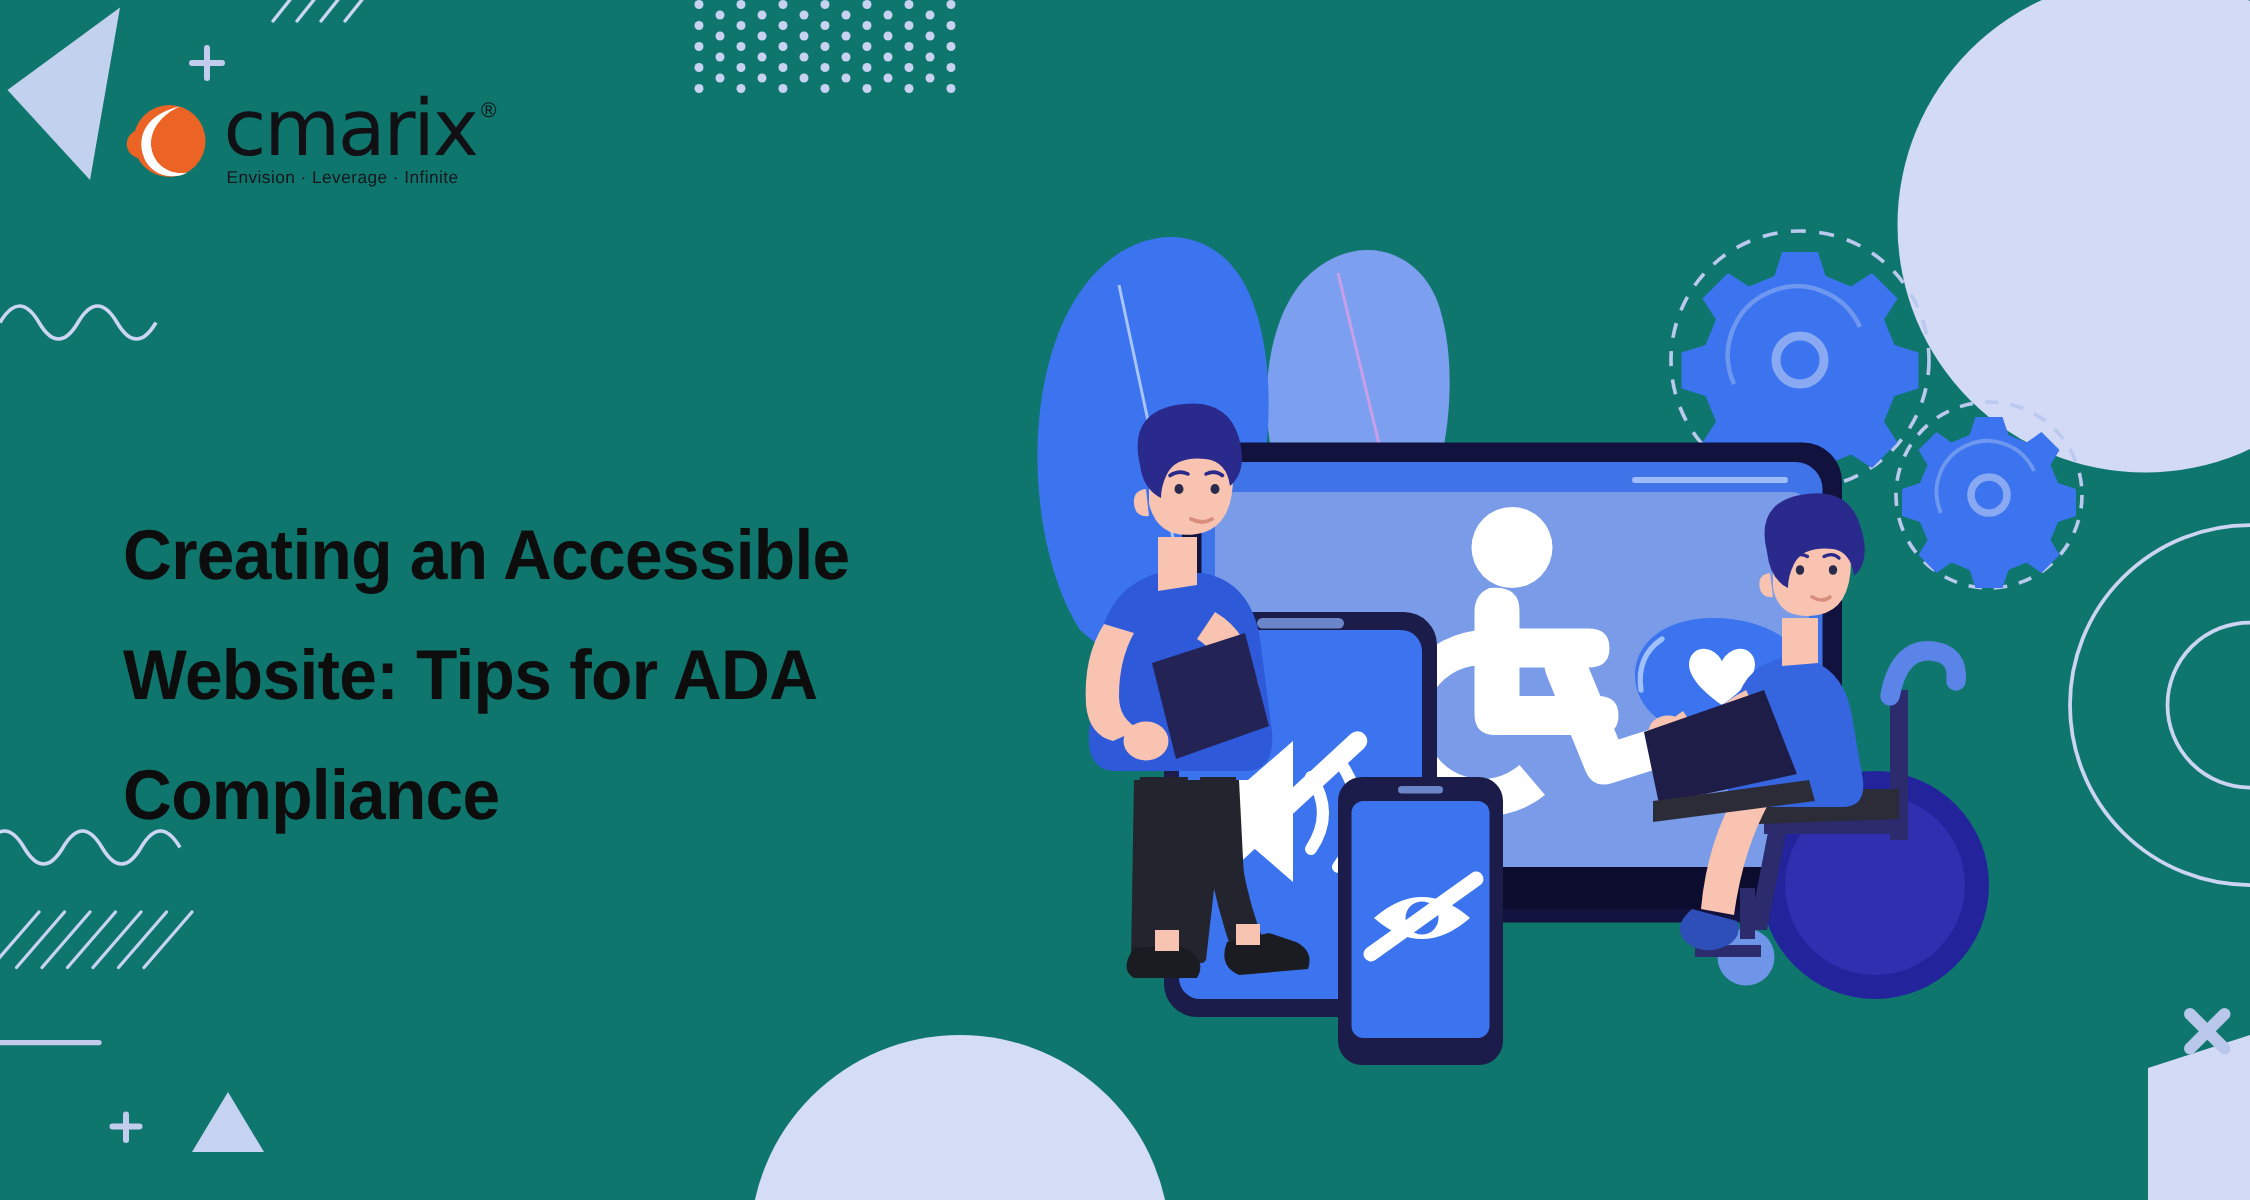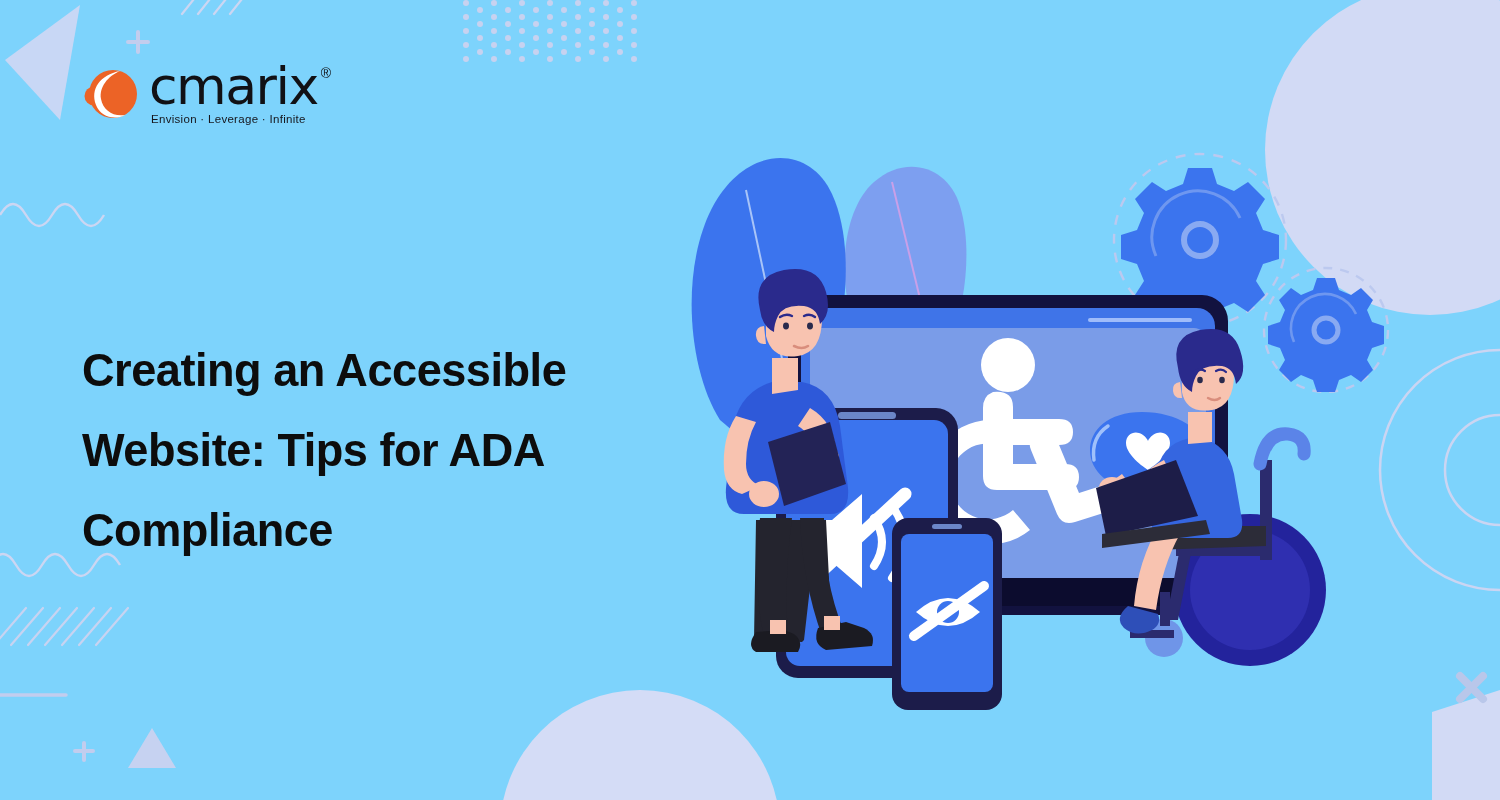--- a/index.html
+++ b/index.html
@@ -6,21 +6,21 @@
   * { margin:0; padding:0; box-sizing:border-box; }
   html,body {
     width:1500px; height:800px;
     font-family:"Liberation Sans", sans-serif;
     background:#dce2f8;
     overflow:hidden;
   }
   #stage {
     position:relative;
     width:1500px; height:800px;
-    background:#7dd3fc;
+    background:#0f766e;
     overflow:hidden;
   }
 
   
   .bg-layer { position:absolute; inset:0; pointer-events:none; }
 
   .logo-wrap {
     position:absolute; left:80px; top:62px;
     display:flex; align-items:center; gap:11px;
   }

